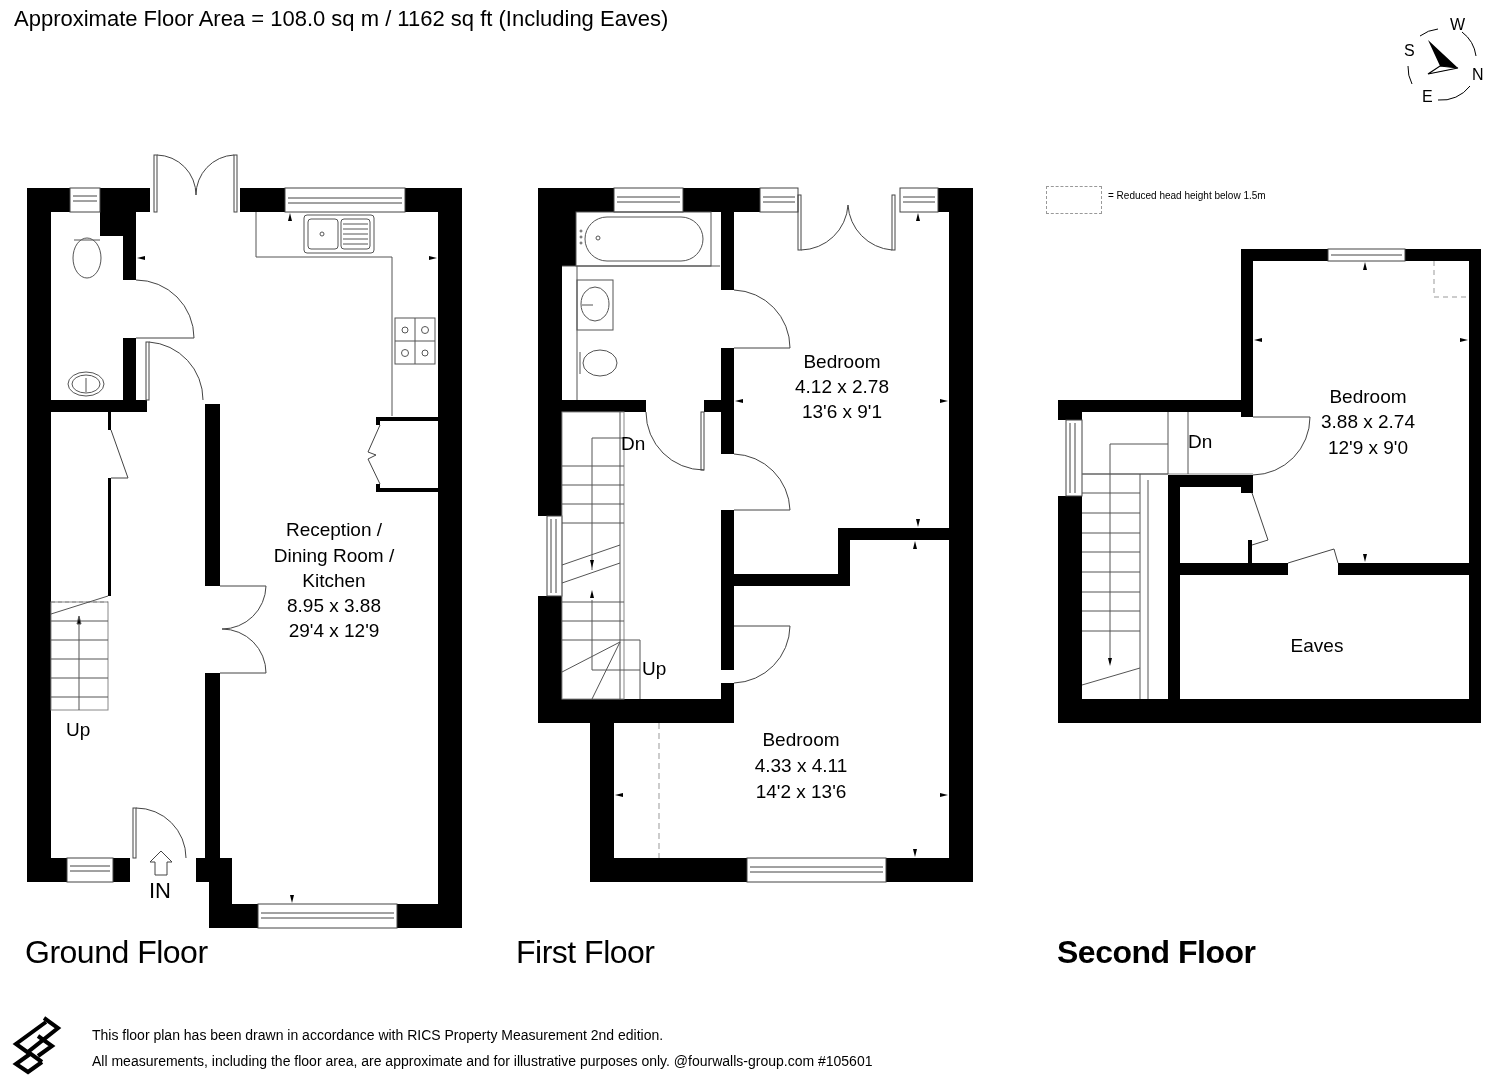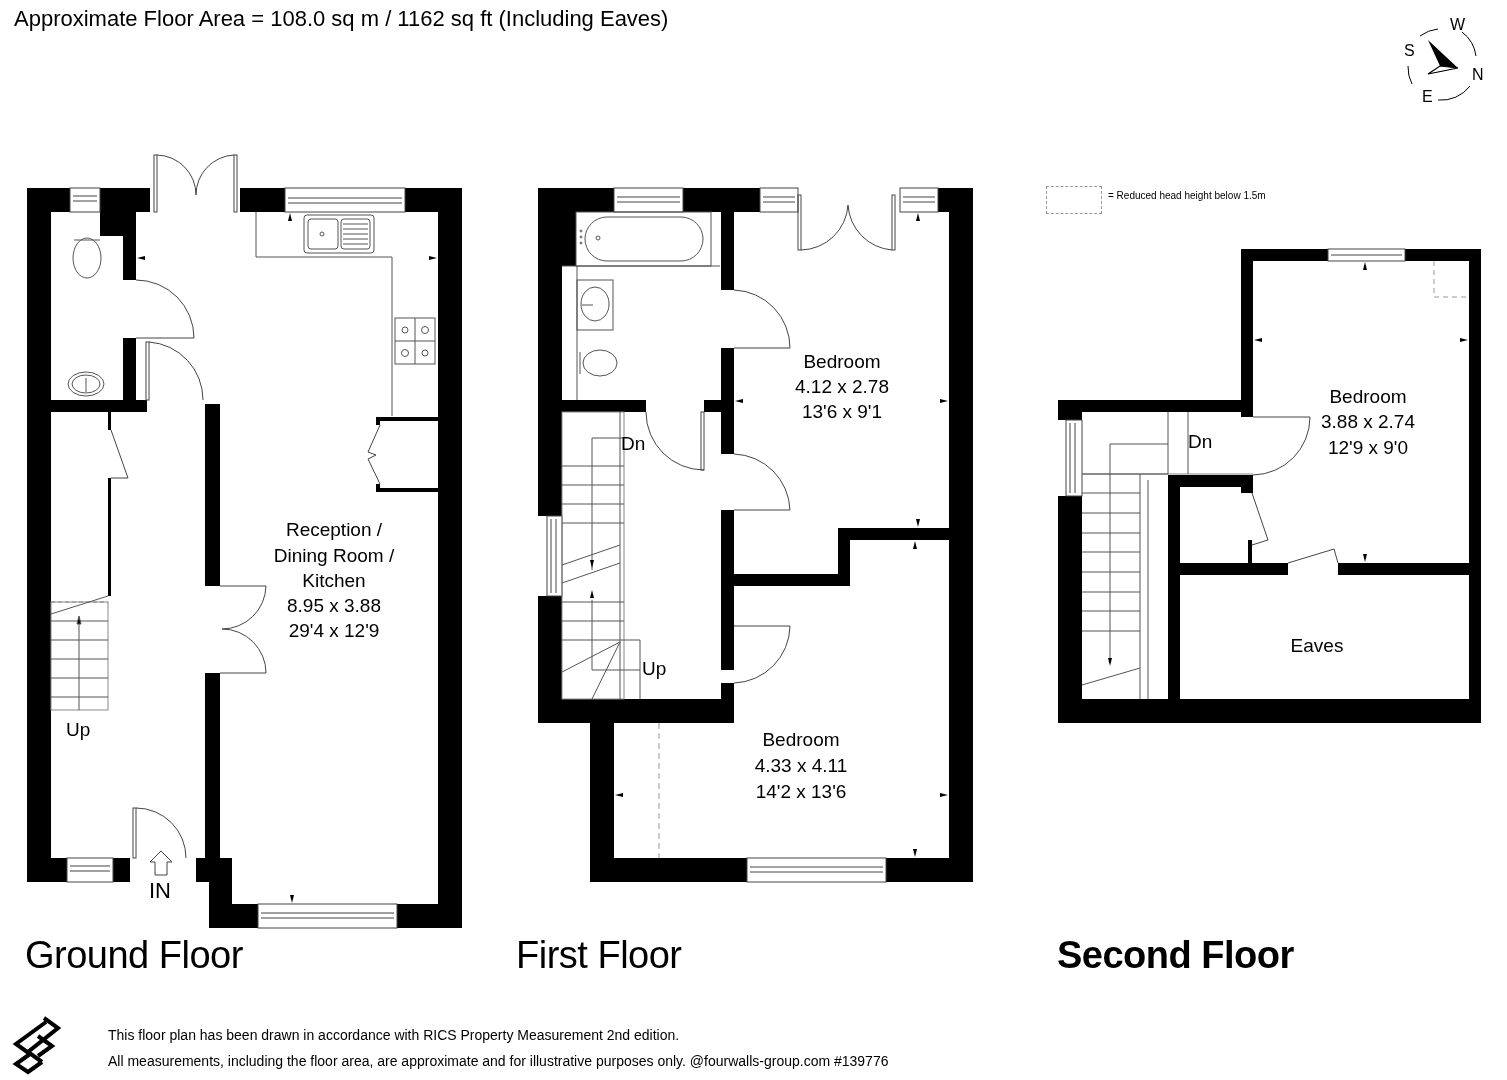--- a/index.html
+++ b/index.html
@@ -1,22 +1,22 @@
 <!DOCTYPE html>
 <html><head>
 <meta charset="utf-8">
 <style>
   html, body { margin:0; padding:0; background:#ffffff; }
   body { width:1507px; height:1080px; position:relative; overflow:hidden; font-family:"Liberation Sans", sans-serif; color:#000; }
   .abs { position:absolute; }
   .header-text { left:14px; top:6px; font-size:22px; white-space:nowrap; }
   .legend-box { left:1046px; top:186px; width:56px; height:28px; border:1px dashed #999; box-sizing:border-box; }
   .legend-text { left:1108px; top:190px; font-size:10px; white-space:nowrap; }
-  .floor-title { font-size:38px; white-space:nowrap; top:934px; letter-spacing:-0.5px; }
-  .footer-line { left:92px; font-size:14px; white-space:nowrap;margin-left:16px; }
+  .floor-title { font-size:32px; white-space:nowrap; top:934px; letter-spacing:-0.5px; }
+  .footer-line { left:92px; font-size:14px; white-space:nowrap; }
   svg.plan { position:absolute; left:0; top:0; }
   .room-label { font-family:"Liberation Sans", sans-serif; font-size:19px; fill:#000; text-anchor:middle; }
   .small-label { font-family:"Liberation Sans", sans-serif; font-size:19px; fill:#000; }
 </style>
 </head>
 <body>
 
 <div class="abs header-text">Approximate Floor Area = 108.0 sq m / 1162 sq ft (Including Eaves)</div>
 
 <div class="abs" style="left:1398px; top:18px; width:90px; height:90px;">
@@ -383,13 +383,13 @@
   <svg width="60" height="66" viewBox="0 0 60 66">
     <g fill="none" stroke="#000" stroke-width="4" stroke-linejoin="miter">
       <polyline points="36,6 50,16 20,40 34,50"></polyline>
       <polyline points="34,50 20,60 8,52 22,42"></polyline>
       <polyline points="22,42 8,32 38,10"></polyline>
       <polyline points="30,24 44,34 30,44"></polyline>
     </g>
   </svg>
 </div>
 <div class="abs footer-line" style="top:1027px;">This floor plan has been drawn in accordance with RICS Property Measurement 2nd edition.</div>
-<div class="abs footer-line" style="top:1053px;">All measurements, including the floor area, are approximate and for illustrative purposes only. @fourwalls-group.com #139776</div>
+<div class="abs footer-line" style="top:1053px;">All measurements, including the floor area, are approximate and for illustrative purposes only. @fourwalls-group.com #105601</div>
 
 </body></html>

